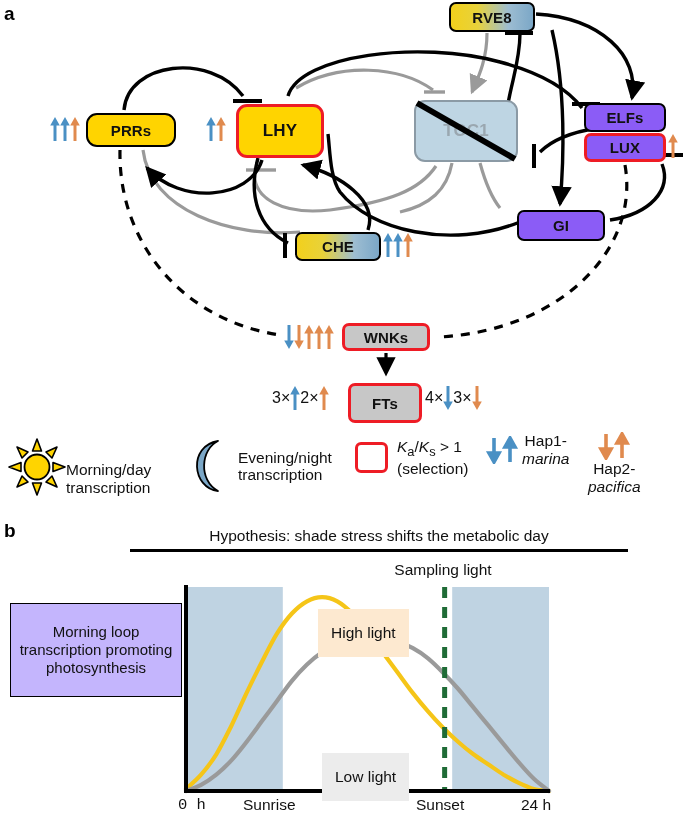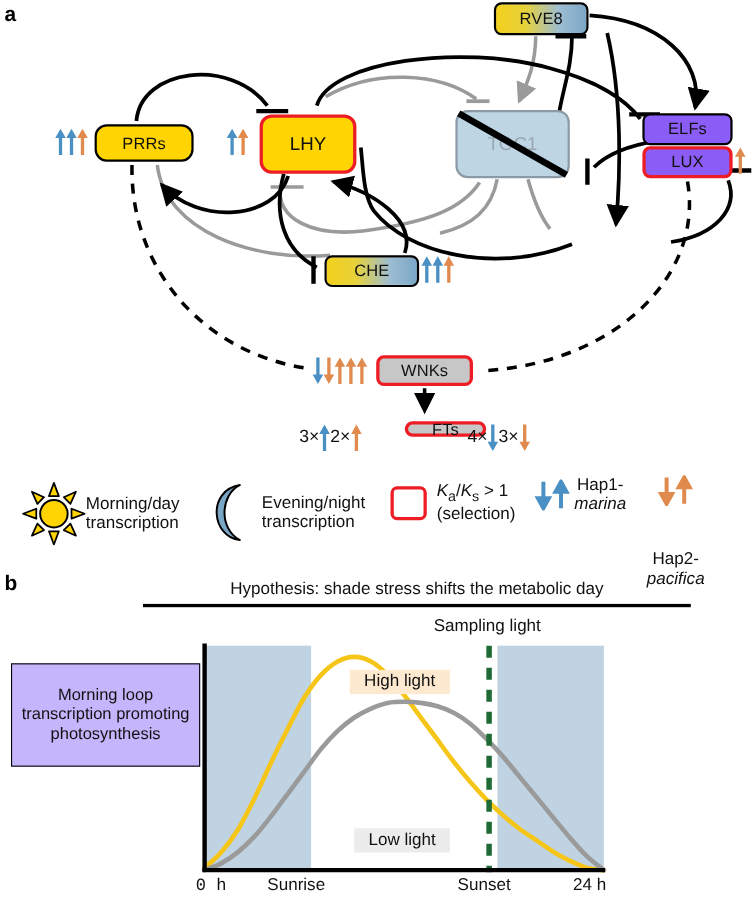--- a/index.html
+++ b/index.html
@@ -44,20 +44,21 @@
     position: absolute;
     box-sizing: border-box;
     display: flex;
     align-items: center;
     justify-content: center;
     font-size: 15px;
     color: #111;
     border-radius: 7px;
     z-index: 5;
     letter-spacing: .1px;
+    font-weight: bold;
   }
   .node.rounded-lg { border-radius: 11px; }
   .node.black-border { border: 2.6px solid #000; }
   .node.red-border   { border: 3px solid #ee1c25; }
   .node.gray-border  { border: 2.6px solid #8b9aa5; }
 
   .node-yellow { background: #ffd400; }
   .node-blue   { background: #8b5cf6; }
   .node-gray   { background: #c7c7c7; }
   .node-toc1   { background: #bed5e3; color: #9aa7b0; }
@@ -66,21 +67,21 @@
   
   #node-prrs { left: 86px;  top: 113px; width: 90px;  height: 34px; }
   #node-lhy  { left: 236px; top: 104px; width: 88px;  height: 54px; font-size: 17px; }
   #node-toc1 { left: 414px; top: 100px; width: 104px; height: 62px; font-size: 17px; }
   #node-rve8 { left: 449px; top: 2px;   width: 86px;  height: 30px; }
   #node-elfs { left: 584px; top: 103px; width: 82px;  height: 29px; }
   #node-lux  { left: 584px; top: 133px; width: 82px;  height: 29px; }
   #node-gi   { left: 517px; top: 210px; width: 88px;  height: 31px; }
   #node-che  { left: 295px; top: 232px; width: 86px;  height: 29px; }
   #node-wnks { left: 342px; top: 323px; width: 88px;  height: 28px; }
-  #node-fts  { left: 368px; top: 383px; width: 74px;  height: 14px; }
+  #node-fts  { left: 348px; top: 383px; width: 74px;  height: 40px; }
 
   
   #toc1-strike {
     position: absolute;
     left: 414px; top: 100px;
     width: 104px; height: 62px;
     z-index: 6;
     pointer-events: none;
   }
 
@@ -128,25 +129,25 @@
   .legend-item {
     position: absolute;
     display: flex;
     align-items: center;
   }
   .legend-text {
     font-size: 15.5px;
     line-height: 1.13;
     color: #111;
   }
-  #legend-morning { left: 20px;   top: 10px; }
+  #legend-morning { left: 8px;   top: 10px; align-items: flex-end; }
   #legend-evening { left: 188px; top: 10px; }
   #legend-selection { left: 355px; top: 10px; }
   #legend-hap1 { left: 482px; top: 4px; flex-direction: row; }
-  #legend-hap2 { left: 588px; top: 4px; flex-direction: column; gap: 40px; }
+  #legend-hap2 { left: 588px; top: 4px; flex-direction: column; }
 
   .legend-swatch-red {
     width: 27px; height: 25px;
     border: 3px solid #ee1c25;
     border-radius: 6px;
     margin-right: 9px;
     background: #fff;
   }
   .hap-legend-label {
     font-size: 15.5px;
@@ -214,21 +215,21 @@
   }
   #tick-0h     { left: 178px; top: 281px; font-family: Liberation Mono, monospace; }
   #tick-sunrise{ left: 243px; top: 281px; }
   #tick-sunset { left: 416px; top: 281px; }
   #tick-24h    { left: 521px; top: 281px; }
 
   .curve-label {
     position: absolute;
     font-size: 15.5px;
     color: #111;
-    padding: 2px 13px;
+    padding: 15px 13px;
   }
   #label-high-light { left: 318px; top: 94px; background: #fde9d0; }
   #label-low-light  { left: 322px; top: 238px; background: #ececec; }
 </style>
 </head>
 <body>
 
 <div id="figure">
 
   <div class="panel-letter" id="panel-a-letter">a</div>
@@ -313,20 +314,23 @@
     <line x1="3" y1="3" x2="101" y2="59" stroke="#000" stroke-width="6"></line>
   </svg>
   <div class="node node-grad black-border" id="node-rve8">
     <span>RVE8</span>
   </div>
   <div class="node node-blue black-border" id="node-elfs">
     <span>ELFs</span>
   </div>
   <div class="node node-blue red-border" id="node-lux">
     <span>LUX</span>
+  </div>
+  <div class="node node-blue black-border" id="node-gi">
+    <span>GI</span>
   </div>
   <div class="node node-grad black-border" id="node-che">
     <span>CHE</span>
   </div>
   <div class="node node-gray red-border" id="node-wnks">
     <span>WNKs</span>
   </div>
   <div class="node node-gray red-border" id="node-fts">
     <span>FTs</span>
   </div>

